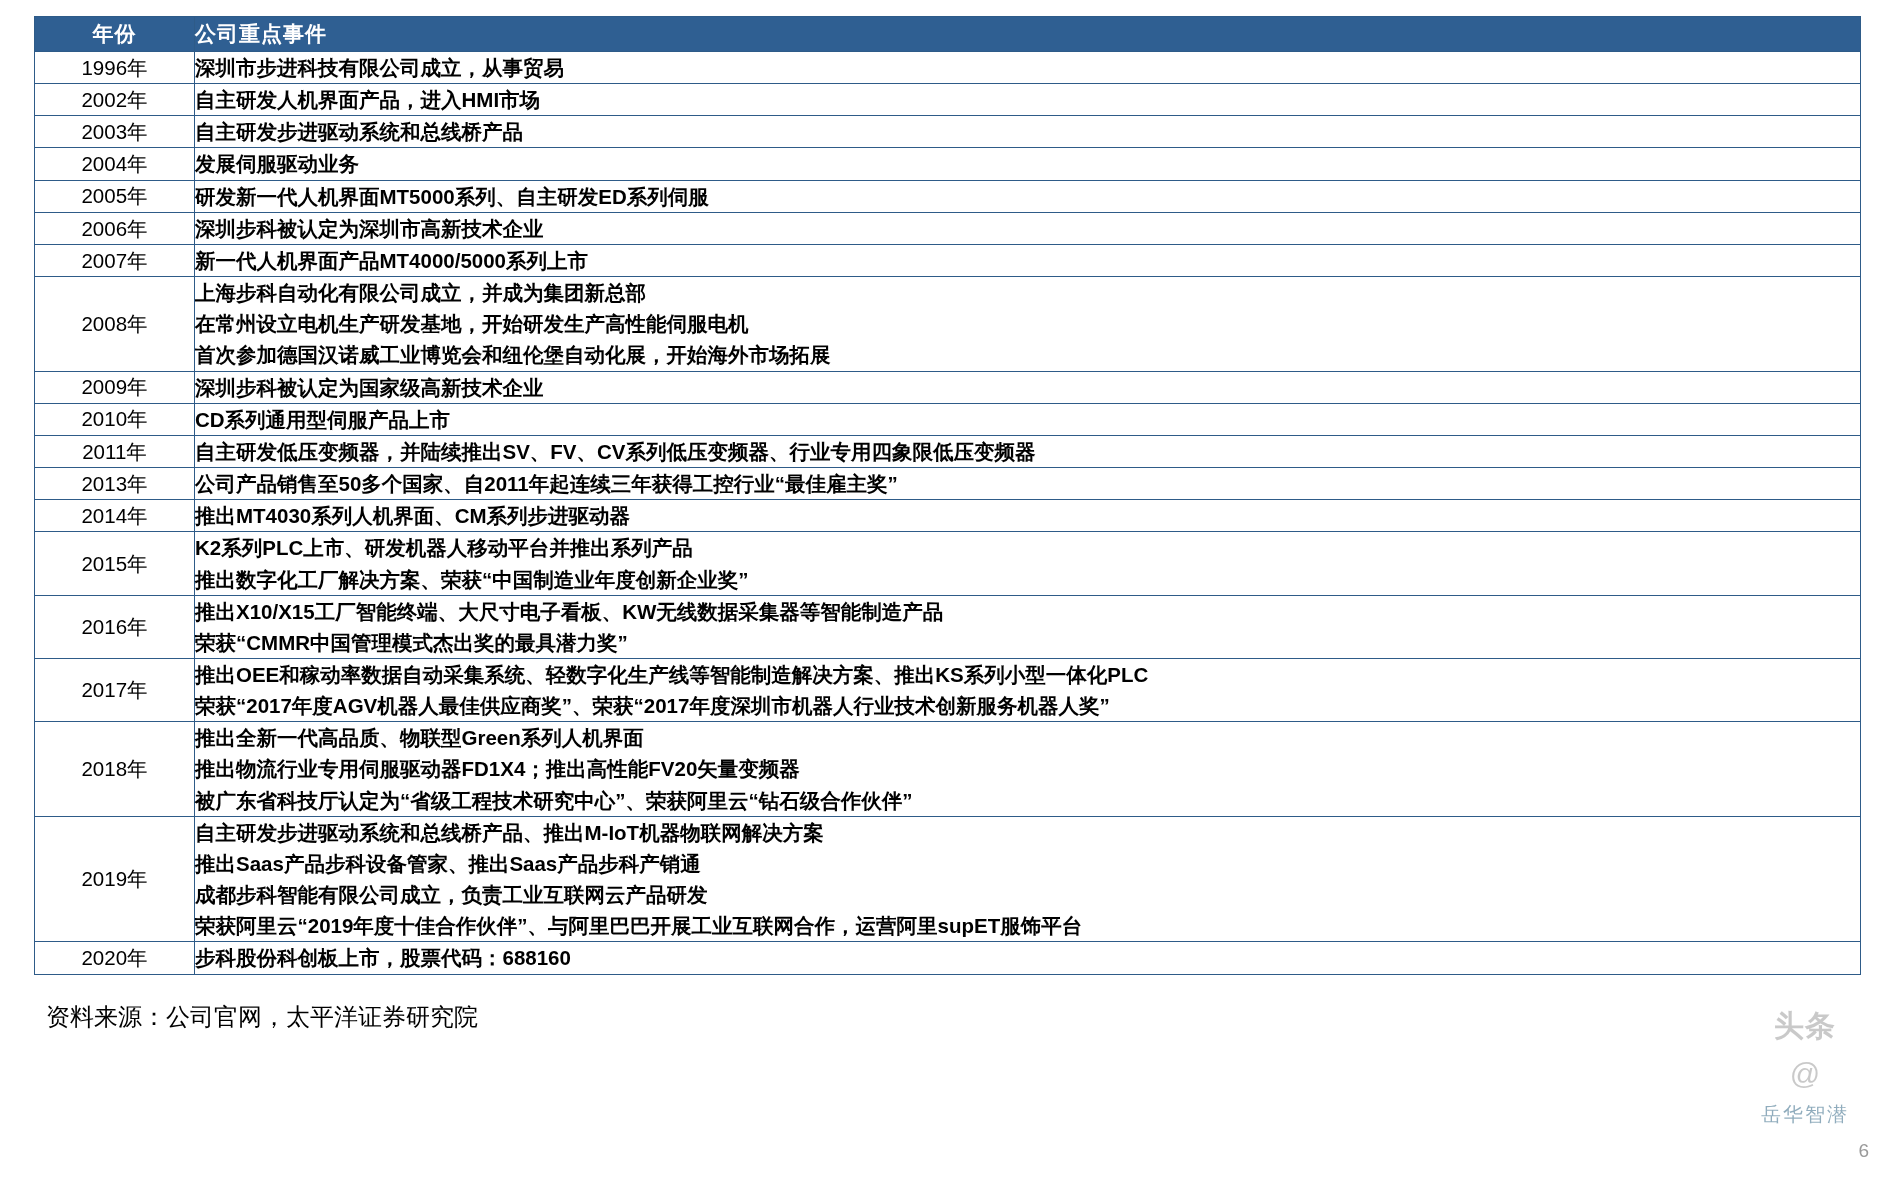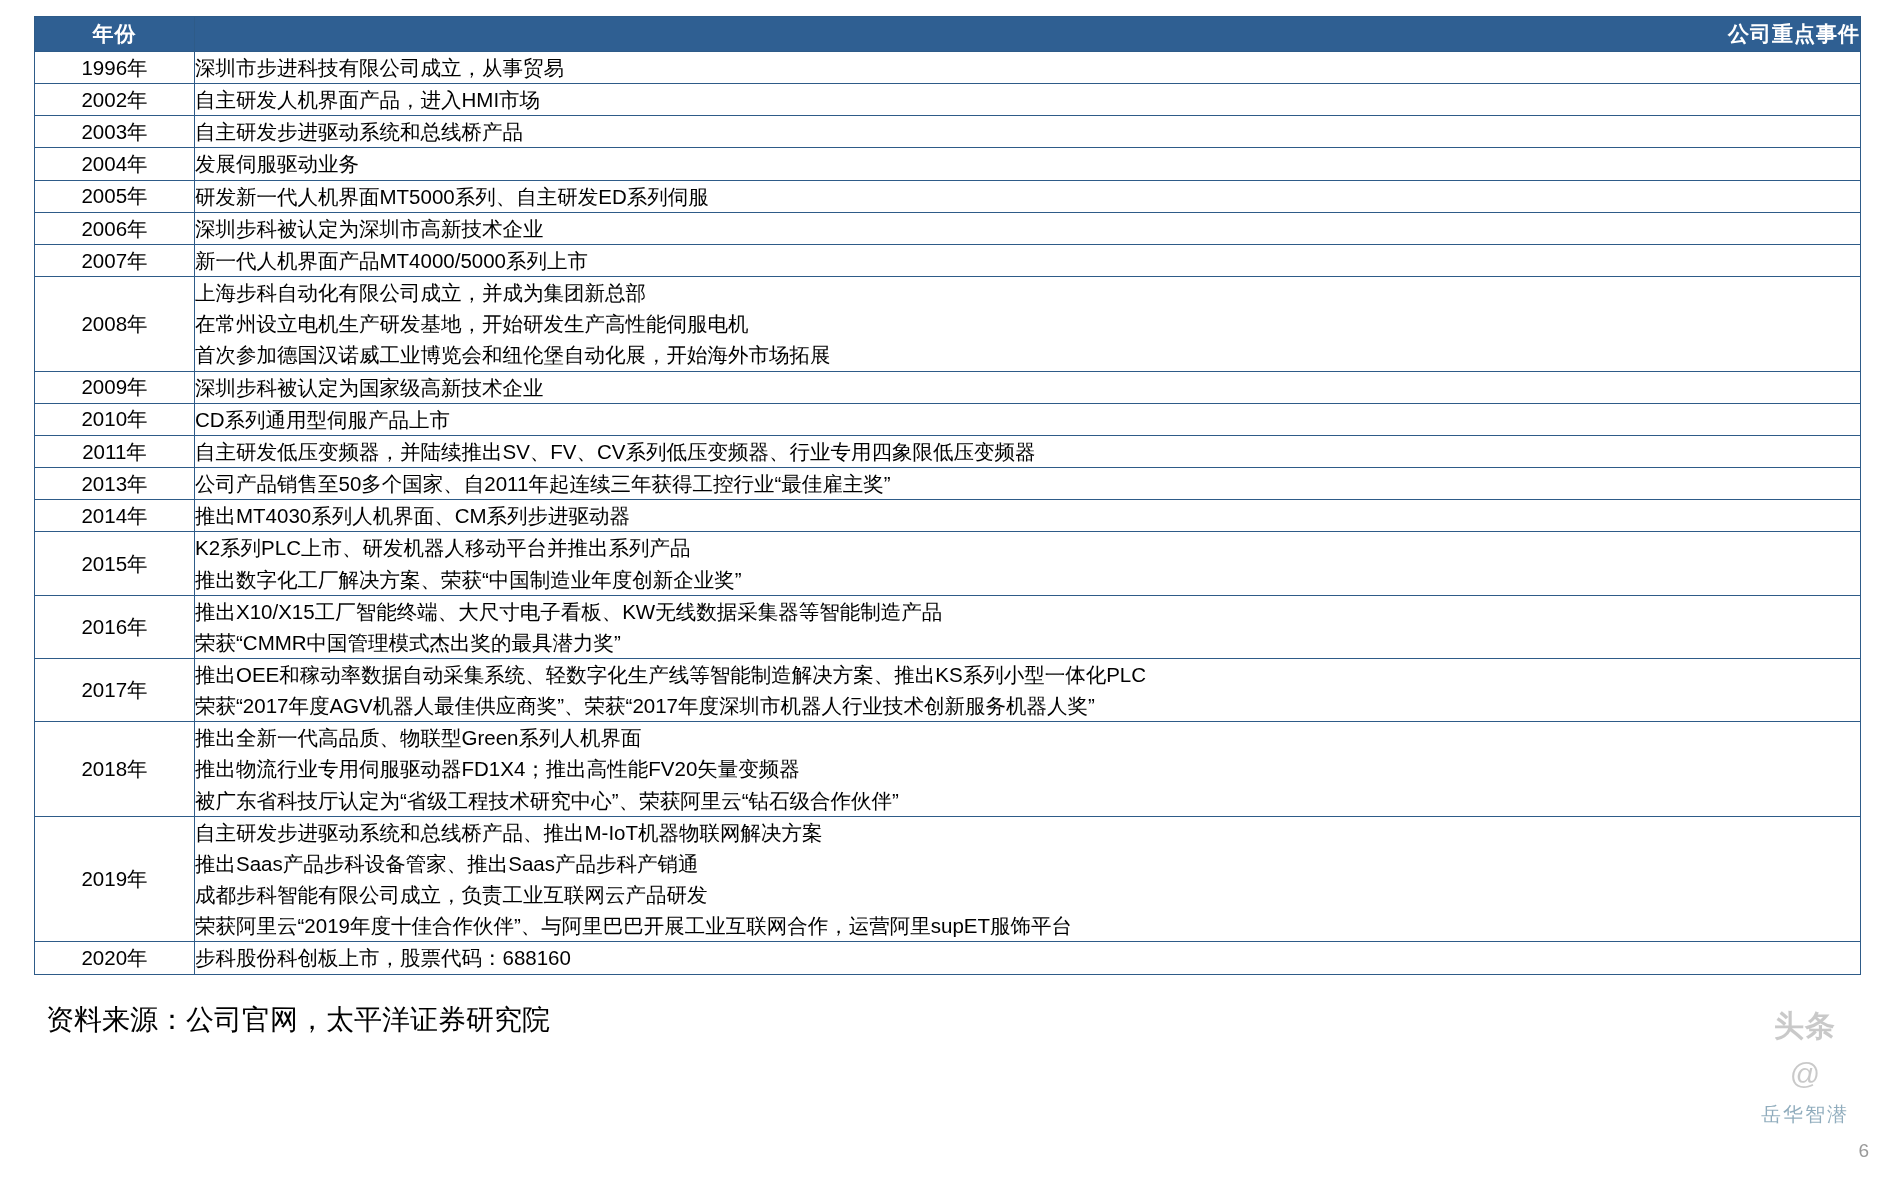--- a/index.html
+++ b/index.html
@@ -39,43 +39,44 @@
   }
   thead th {
     background: #2f5f92;
     color: #ffffff;
     font-weight: bold;
     font-size: 21px;
     height: 34px;
     letter-spacing: 1px;
   }
   thead th.head-year { text-align: center; }
-  thead th.head-event { text-align: right; }
+  thead th.head-event { text-align: left; }
 
   td.year {
     text-align: center;
     white-space: nowrap;
     font-size: 20.5px;
     padding: 3px 0;
     line-height: 1.45;
   }
   td.event {
     text-align: left;
     padding: 3px 0 3px 12px;
     line-height: 1.52;
     font-size: 20.5px;
   }
   td.event .line {
     display: block;
     white-space: nowrap;
+    font-weight: bold;
   }
   .source {
     margin-top: 26px;
     padding-left: 12px;
-    font-size: 28px;
+    font-size: 24px;
     color: #000000;
   }
   .watermark {
     position: absolute;
     right: 46px;
     bottom: 62px;
     display: flex;
     align-items: center;
     gap: 10px;
     opacity: 0.45;

